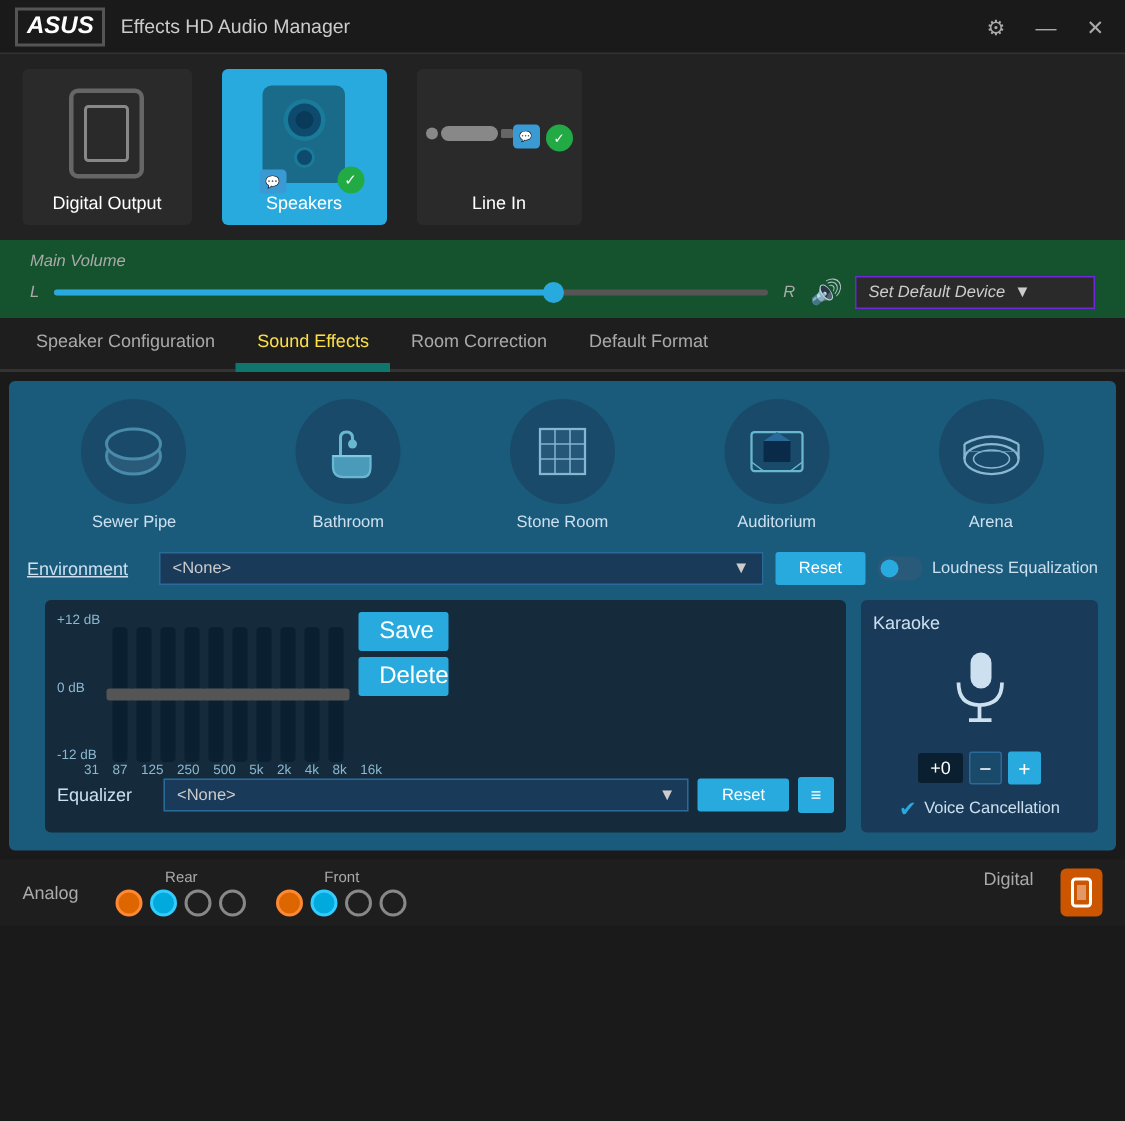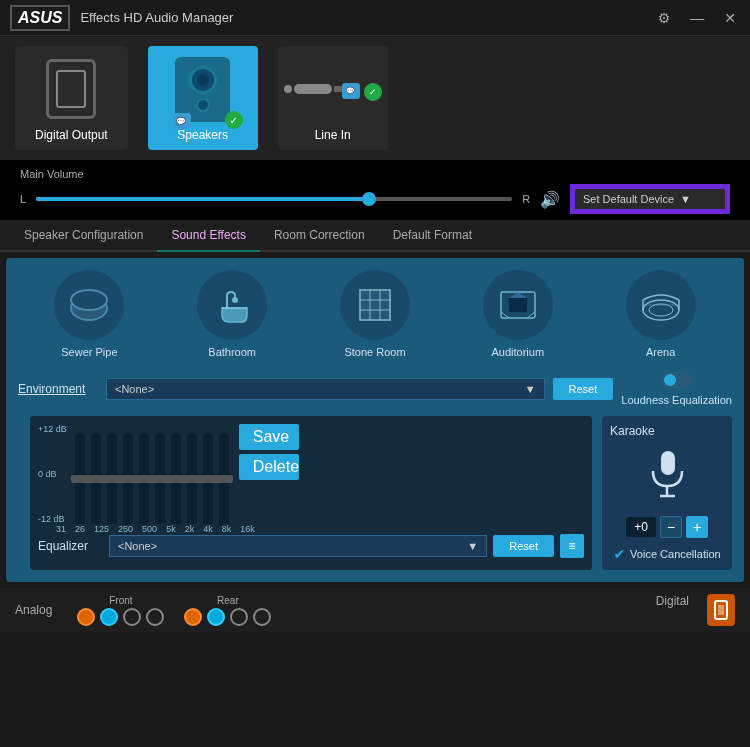--- a/index.html
+++ b/index.html
@@ -153,22 +153,23 @@
       height: 38px;
       border: 2px solid #888;
       border-radius: 3px;
     }
     .jack-badges {
       display: flex; gap: 4px; margin-top: 4px;
     }
 
     
     .volume-section {
-      background: #000000;
+      background: #14532d;
       padding: 8px 20px 6px;
+      font-style: italic;
     }
     .volume-label {
       font-size: 11px;
       color: #aaa;
       margin-bottom: 4px;
     }
     .volume-row {
       display: flex;
       align-items: center;
       gap: 10px;
@@ -196,21 +197,21 @@
       top: -5px;
       transform: translateX(-50%);
     }
     .vol-icon {
       color: #aaa;
       font-size: 16px;
       cursor: pointer;
     }
     .default-device-dropdown {
       background: #2a2a2a;
-      border: 5px solid #6d28d9;
+      border: 1px solid #6d28d9;
       color: #ccc;
       padding: 4px 8px;
       font-size: 11px;
       display: flex;
       align-items: center;
       gap: 6px;
       cursor: pointer;
       margin-left: auto;
       min-width: 160px;
     }
@@ -224,22 +225,22 @@
     }
     .tab-item {
       padding: 8px 14px;
       font-size: 12px;
       color: #aaa;
       cursor: pointer;
       border-bottom: 2px solid transparent;
       margin-bottom: -2px;
     }
     .tab-item.active {
-      color: #f0abfc;
-      border-bottom: 2px solid #0f766e;
+      color: #fde047;
+      border-bottom: 6px solid #0f766e;
     }
 
     
     .main-content {
       background: #1a5a7a;
       margin: 6px;
       border-radius: 4px;
       padding: 12px;
     }
 
@@ -301,21 +302,20 @@
       font-size: 11px;
       cursor: pointer;
       border-radius: 2px;
     }
     .loudness-eq {
       display: flex;
       align-items: center;
       gap: 6px;
       color: #cce0f0;
       font-size: 11px;
-      flex-direction: column;
     }
     .toggle-circle {
       width: 30px; height: 16px;
       background: #2a5a7a;
       border-radius: 8px;
       position: relative;
       cursor: pointer;
     }
     .toggle-knob {
       width: 12px; height: 12px;
@@ -418,21 +418,21 @@
       color: white;
       width: 24px; height: 24px;
       display: flex; align-items: center; justify-content: center;
       border-radius: 2px;
       font-size: 12px;
       cursor: pointer;
     }
 
     
     .karaoke-section {
-      width: 130px;
+      width: 158px;
       background: #1a3a5a;
       border-radius: 4px;
       padding: 8px;
       display: flex;
       flex-direction: column;
       align-items: center;
       gap: 8px;
     }
     .karaoke-title {
       color: #cce0f0;
@@ -740,21 +740,21 @@
           </div>
         </div>
         <div class="eq-action-btns">
           <button class="eq-btn">Save</button>
           <button class="eq-btn">Delete</button>
         </div>
       </div>
 
       <div class="eq-freq-labels">
         <span>31</span>
-        <span>26</span>
+        <span>87</span>
         <span>125</span>
         <span>250</span>
         <span>500</span>
         <span>5k</span>
         <span>2k</span>
         <span>4k</span>
         <span>8k</span>
         <span>16k</span>
       </div>
 
@@ -789,31 +789,31 @@
         <span>Voice Cancellation</span>
       </div>
     </div>
   </div>
 </div>
 
 <div class="bottom-bar">
   <span class="analog-label">Analog</span>
 
   <div style="display:flex;flex-direction:column;align-items:center;gap:2px;">
-    <span style="font-size:10px;color:#aaa;">Front</span>
+    <span style="font-size:10px;color:#aaa;">Rear</span>
     <div class="bottom-dots">
       <div class="dot" style="background:#dd6600;border:2px solid #ff8833;"></div>
       <div class="dot" style="background:#00aadd;border:2px solid #33ccff;"></div>
       <div class="dot" style="background:transparent;border:2px solid #888;"></div>
       <div class="dot" style="background:transparent;border:2px solid #888;"></div>
     </div>
   </div>
 
   <div style="display:flex;flex-direction:column;align-items:center;gap:2px;">
-    <span style="font-size:10px;color:#aaa;">Rear</span>
+    <span style="font-size:10px;color:#aaa;">Front</span>
     <div class="bottom-dots">
       <div class="dot" style="background:#dd6600;border:2px solid #ff8833;"></div>
       <div class="dot" style="background:#00aadd;border:2px solid #33ccff;"></div>
       <div class="dot" style="background:transparent;border:2px solid #888;"></div>
       <div class="dot" style="background:transparent;border:2px solid #888;"></div>
     </div>
   </div>
 
   <div style="margin-left:auto;display:flex;align-items:flex-start;gap:8px;">
     <span style="font-size:12px;color:#aaa;">Digital</span>

